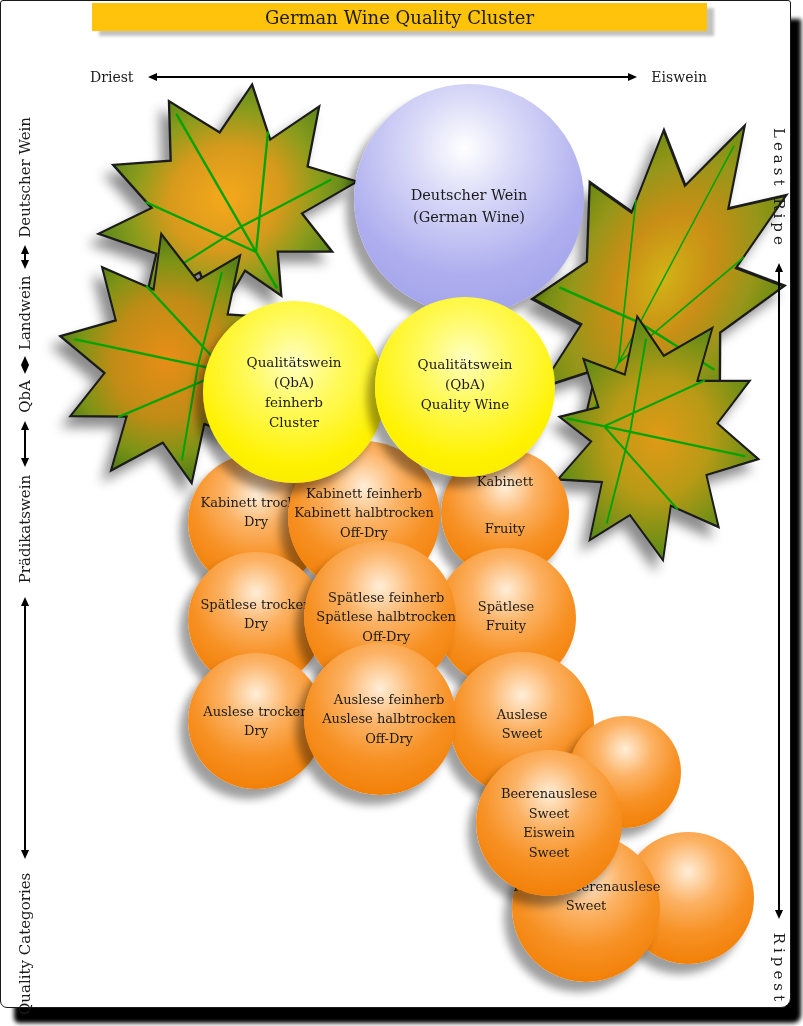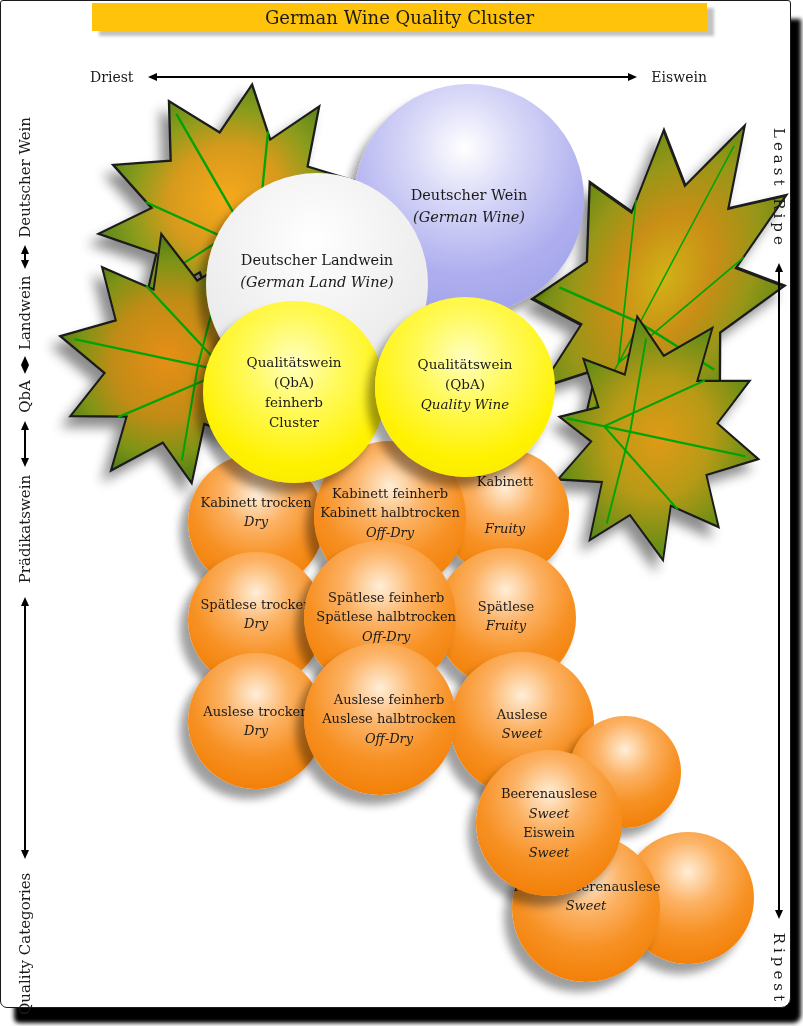--- a/index.html
+++ b/index.html
@@ -30,21 +30,21 @@
              font-size:15px;z-index:6;white-space:nowrap;}
   .right-axis{position:absolute;left:793px;top:128px;width:877px;height:28px;
               transform:rotate(90deg);transform-origin:0 0;display:flex;align-items:center;
               font-size:15px;letter-spacing:4px;z-index:6;white-space:nowrap;}
   .leaves{position:absolute;left:0;top:0;z-index:1;pointer-events:none;}
   
   .circle-layer{position:absolute;left:0;top:0;width:803px;height:1026px;z-index:3;}
   .circle{position:absolute;border-radius:50%;display:flex;align-items:center;justify-content:center;
           text-align:center;box-shadow:-8px 10px 9px rgba(0,0,0,0.38);font-size:13px;line-height:1.5;}
   .circle .lines{display:flex;flex-direction:column;}
-  .circle .it{font-style:italic;}
+  .circle .it{}
   .orange{background:radial-gradient(circle at 50% 30%, #FFEED8 0%, #FCB264 28%, #F79124 55%, #F28007 82%, #EE7A00 100%);}
   .yellow{background:radial-gradient(circle at 50% 34%, #FFFFC0 0%, #FFFA5E 30%, #FFF200 68%, #F3E300 100%);align-items:center;}
   .blue{background:radial-gradient(circle at 48% 28%, #FFFFFF 0%, #D9D9F8 26%, #AEAEEF 62%, #9A9AE7 100%);}
   .gray{background:radial-gradient(circle at 48% 30%, #FFFFFF 0%, #F2F2F2 42%, #E8E8E8 78%, #E2E2E2 100%);}
 </style>
 </head>
 <body>
 
 <div class="stage">
   <div class="card"></div>
@@ -100,39 +100,33 @@
     </g>
   </svg>
 
   <div class="circle-layer">
       <div class="circle blue" style="left: 354px; top: 84px; height: 230px; width: 230px; font-size: 14.5px;">
         <div class="lines" style="transform: translateY(8px);">
           <span class="line">Deutscher Wein</span>
           <span class="line it">(German Wine)</span>
         </div>
       </div>
-      <div class="circle gray" style="left: 206px; top: 173px; height: 222px; width: 222px; font-size: 14.5px;">
-        <div class="lines" style="transform: translateY(-12px);">
-          <span class="line">Deutscher Landwein</span>
-          <span class="line it">(German Land Wine)</span>
-        </div>
-      </div>
       <div class="circle orange" style="left: 188px; top: 454px; height: 136px; width: 136px;">
         <div class="lines" style="transform: translateY(-10px);">
           <span class="line">Kabinett trocken</span>
           <span class="line it">Dry</span>
         </div>
       </div>
       <div class="circle orange" style="left: 441px; top: 449px; height: 128px; width: 128px;">
         <div class="lines" style="transform: translateY(-8px); gap: 28px;">
           <span class="line">Kabinett</span>
           <span class="line it">Fruity</span>
         </div>
       </div>
-      <div class="circle orange" style="left: 314px; top: 441px; height: 152px; width: 152px; justify-content: center;">
+      <div class="circle orange" style="left: 288px; top: 441px; height: 152px; width: 152px; justify-content: center;">
         <div class="lines" style="transform: translateY(-4px);">
           <span class="line">Kabinett feinherb</span>
           <span class="line">Kabinett halbtrocken</span>
           <span class="line it">Off-Dry</span>
         </div>
       </div>
       <div class="circle yellow" style="left: 203px; top: 301px; height: 182px; width: 182px; font-size: 13.5px;">
         <div class="lines">
           <span class="line">Qualitätswein</span>
           <span class="line">(QbA)</span>

